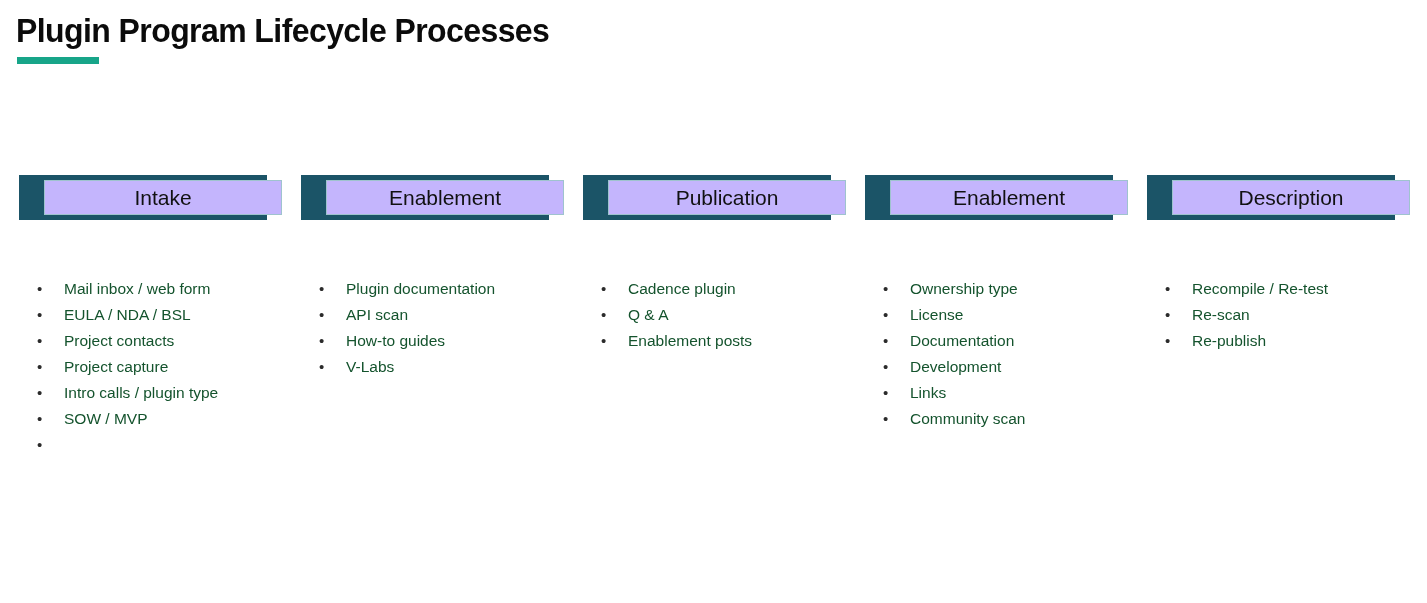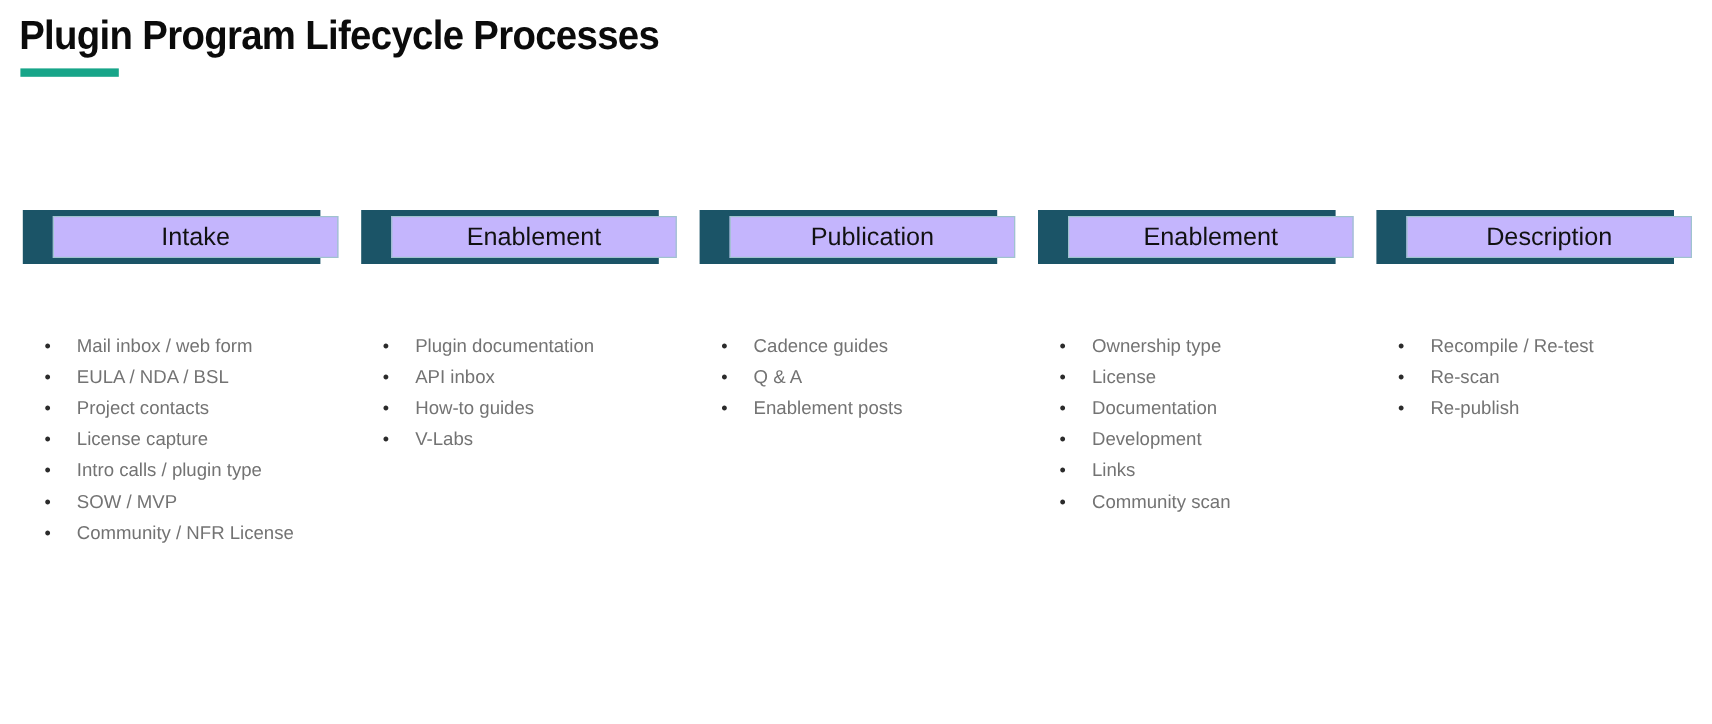--- a/index.html
+++ b/index.html
@@ -101,21 +101,21 @@
     font-size: 15px;
     line-height: 22px;
     color: #2b2b2b;
     text-align: left;
     padding-left: 4px;
     box-sizing: border-box;
   }
   .bullet-text {
     font-size: 15.5px;
     line-height: 22px;
-    color: #737373;
+    color: #14532d;
   }
 </style>
 </head>
 <body>
 
 <div id="slide-title">Plugin Program Lifecycle Processes</div>
 <div id="title-rule"></div>
 
 <div id="columns">
     <div class="column" style="left: 19px;">
@@ -132,71 +132,70 @@
         <div class="bullet-item">
           <span class="bullet-dot">•</span>
           <span class="bullet-text">EULA / NDA / BSL</span>
         </div>
         <div class="bullet-item">
           <span class="bullet-dot">•</span>
           <span class="bullet-text">Project contacts</span>
         </div>
         <div class="bullet-item">
           <span class="bullet-dot">•</span>
-          <span class="bullet-text">License capture</span>
+          <span class="bullet-text">Project capture</span>
         </div>
         <div class="bullet-item">
           <span class="bullet-dot">•</span>
           <span class="bullet-text">Intro calls / plugin type</span>
         </div>
         <div class="bullet-item">
           <span class="bullet-dot">•</span>
           <span class="bullet-text">SOW / MVP</span>
         </div>
         <div class="bullet-item">
           <span class="bullet-dot">•</span>
-          <span class="bullet-text">Community / NFR License</span>
         </div>
       </div>
     </div>
     <div class="column" style="left: 301px;">
       <div class="phase-box">
         <div class="phase-box-inner">
           <span class="phase-label">Enablement</span>
         </div>
       </div>
       <div class="bullet-list">
         <div class="bullet-item">
           <span class="bullet-dot">•</span>
           <span class="bullet-text">Plugin documentation</span>
         </div>
         <div class="bullet-item">
           <span class="bullet-dot">•</span>
-          <span class="bullet-text">API inbox</span>
+          <span class="bullet-text">API scan</span>
         </div>
         <div class="bullet-item">
           <span class="bullet-dot">•</span>
           <span class="bullet-text">How-to guides</span>
         </div>
         <div class="bullet-item">
           <span class="bullet-dot">•</span>
           <span class="bullet-text">V-Labs</span>
         </div>
       </div>
     </div>
     <div class="column" style="left: 583px;">
       <div class="phase-box">
         <div class="phase-box-inner">
           <span class="phase-label">Publication</span>
         </div>
       </div>
       <div class="bullet-list">
         <div class="bullet-item">
           <span class="bullet-dot">•</span>
-          <span class="bullet-text">Cadence guides</span>
+          <span class="bullet-text">Cadence plugin</span>
         </div>
         <div class="bullet-item">
           <span class="bullet-dot">•</span>
           <span class="bullet-text">Q &amp; A</span>
         </div>
         <div class="bullet-item">
           <span class="bullet-dot">•</span>
           <span class="bullet-text">Enablement posts</span>
         </div>
       </div>

